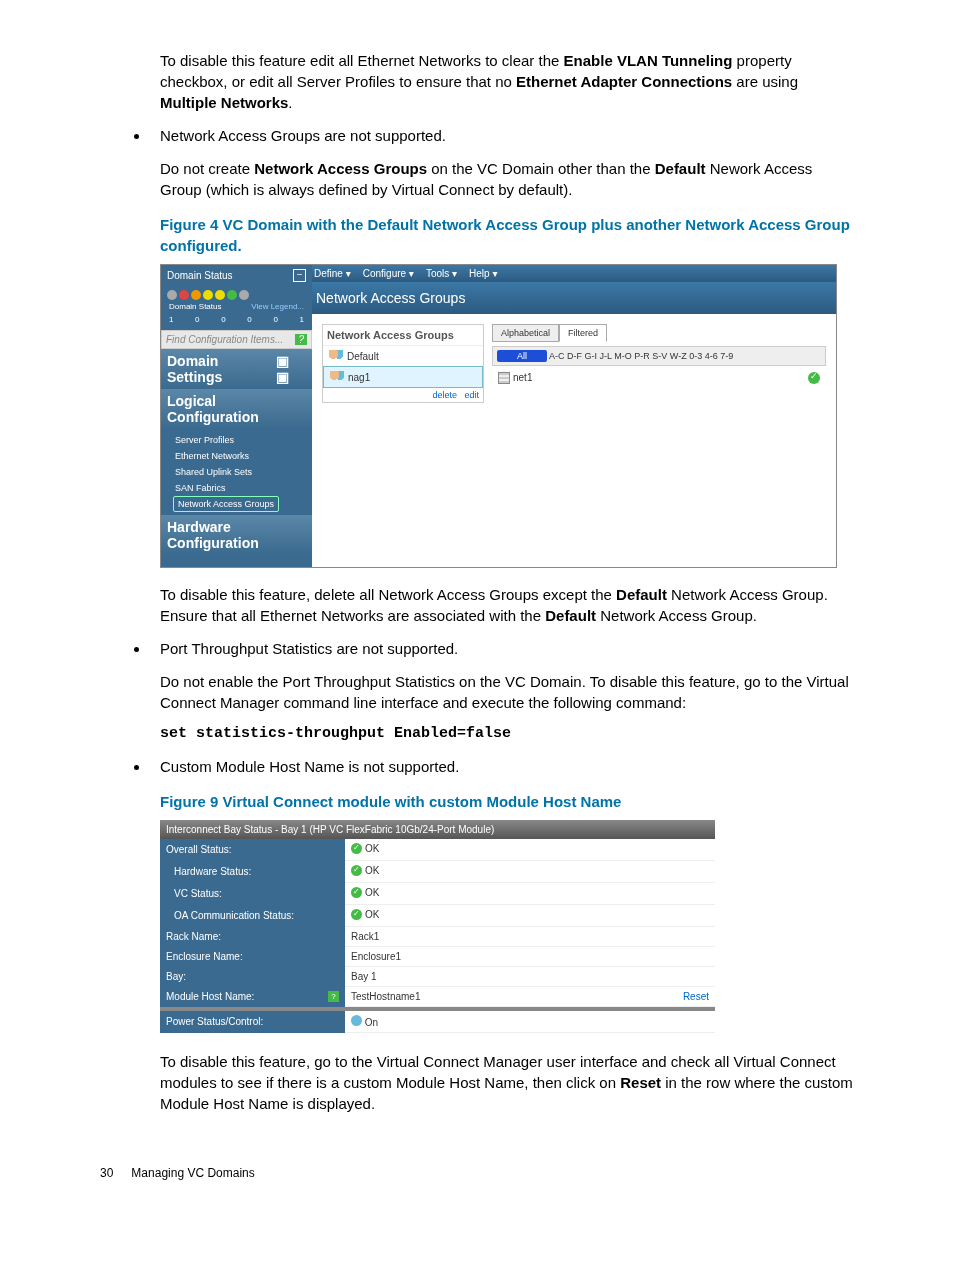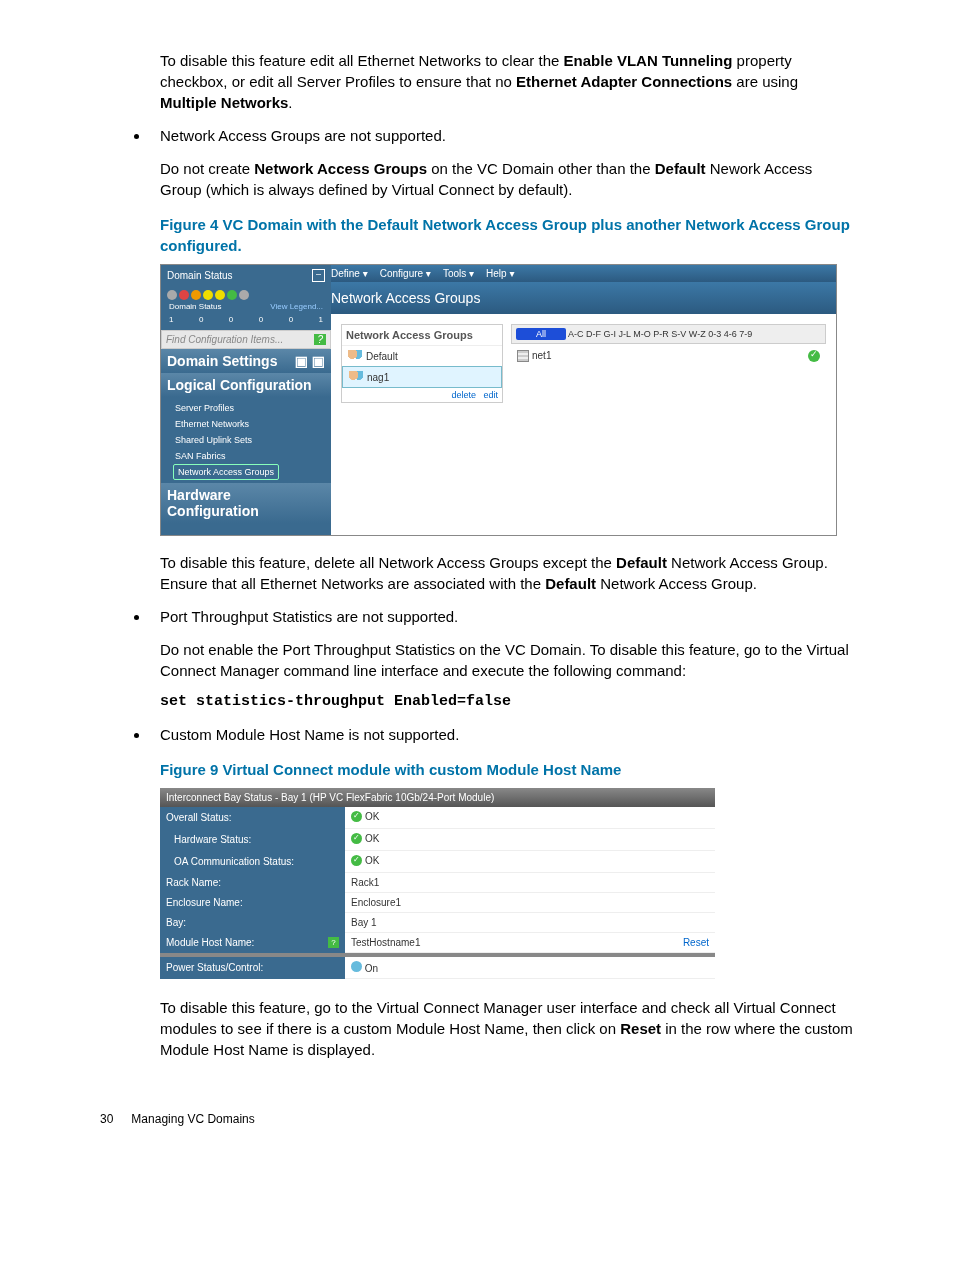--- a/index.html
+++ b/index.html
@@ -65,21 +65,21 @@
       width: 675px;
       border: 1px solid #888;
       font-family: Tahoma, Arial, sans-serif;
       font-size: 10px;
       color: #333;
       background: #fff;
       position: relative;
       margin-bottom: 16px;
     }
     .fig8-left {
-      width: 170px;
+      width: 151px;
       float: left;
       background: #e5e5e5;
     }
     .fig8-ds-header {
       background: #3a6a8f;
       color: #fff;
       padding: 4px 6px;
       display: flex;
       justify-content: space-between;
       align-items: center;
@@ -296,20 +296,23 @@
               <span class="people-icon"></span>
               <span>Default</span>
             </div>
           <div class="fig8-tree-item sel">
               <span class="people-icon"></span>
               <span>nag1</span>
             </div>
           <div class="fig8-tree-actions"><span>delete</span> &nbsp; <span>edit</span></div>
         </div>
         <div class="fig8-main">
+          <div class="fig8-tabs">
+            <span>Alphabetical</span><span class="active">Filtered</span>
+          </div>
           <div class="fig8-filter">
             <span class="sel">All</span>
             <span>A-C</span>
             <span>D-F</span>
             <span>G-I</span>
             <span>J-L</span>
             <span>M-O</span>
             <span>P-R</span>
             <span>S-V</span>
             <span>W-Z</span>
@@ -356,20 +359,27 @@
               </span></td>
       </tr>
       <tr>
         <td class="label sub">Hardware Status:</td>
         <td class="value"><span class="status-ok">
                 <span class="dot"></span>
                 <span>OK</span>
               </span></td>
       </tr>
       <tr>
+        <td class="label sub">VC Status:</td>
+        <td class="value"><span class="status-ok">
+                <span class="dot"></span>
+                <span>OK</span>
+              </span></td>
+      </tr>
+      <tr>
         <td class="label sub">OA Communication Status:</td>
         <td class="value"><span class="status-ok">
                 <span class="dot"></span>
                 <span>OK</span>
               </span></td>
       </tr>
       <tr>
         <td class="label">Rack Name:</td>
         <td class="value">Rack1</td>
       </tr>

